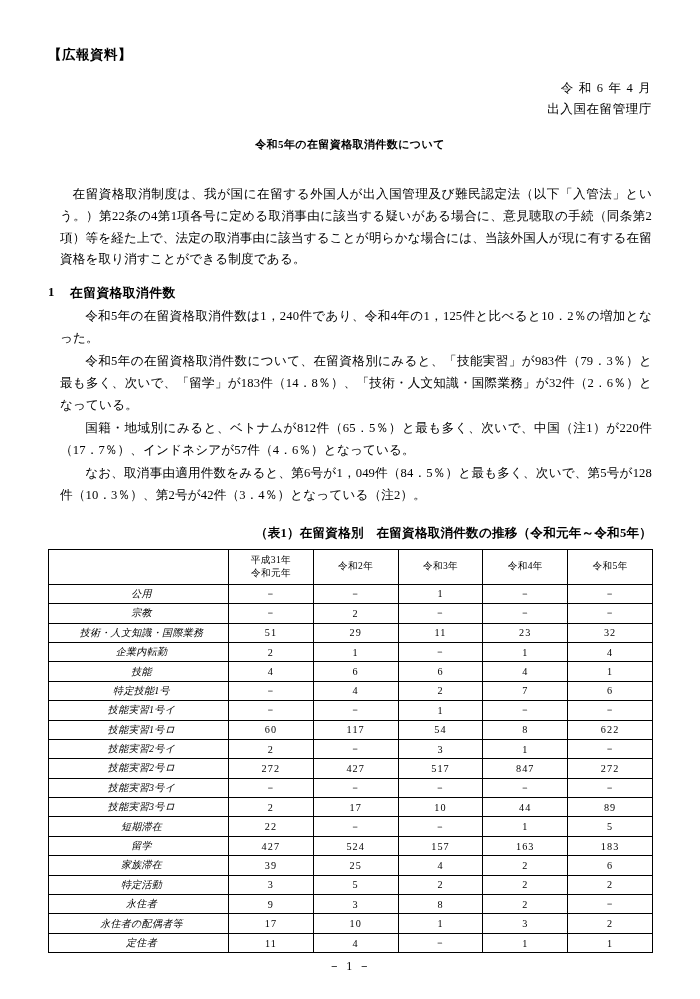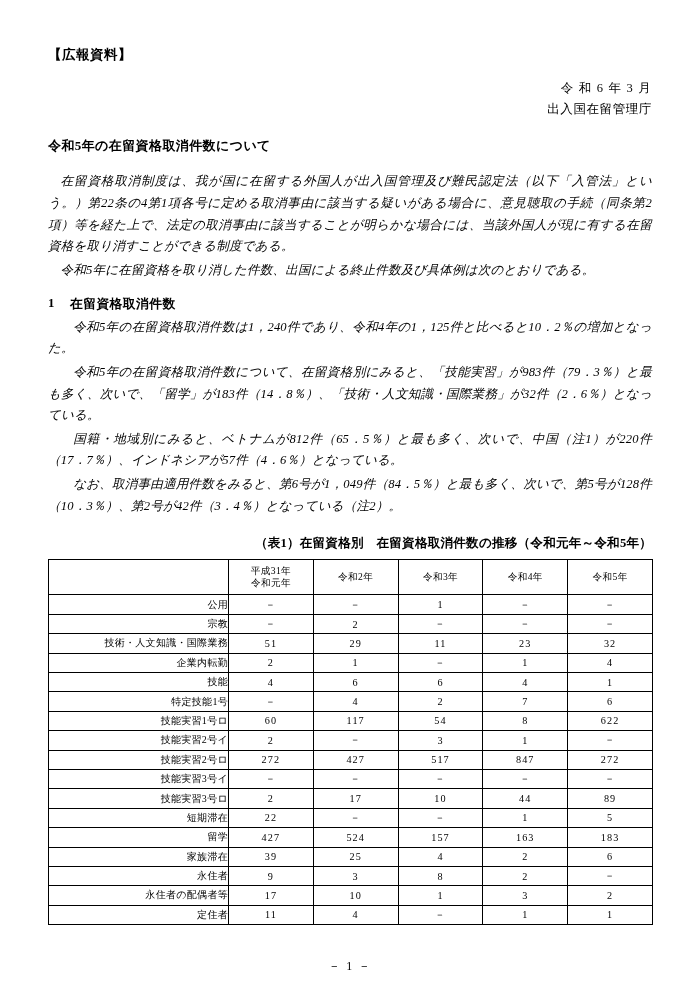--- a/index.html
+++ b/index.html
@@ -34,35 +34,34 @@
     line-height: 1.65;
     margin-bottom: 18px;
   }
   .date-line {
     letter-spacing: 1.2px;
   }
   .issuer-line {
     letter-spacing: 0.6px;
   }
   .doc-title {
-    text-align: left;
-    font-size: 13px;
+    text-align: center;
+    font-size: 11px;
     font-weight: bold;
     letter-spacing: 0.4px;
-    margin: 6px 0 16px 0;
+    margin: 6px 0 32px 0;
   }
   p.para {
     font-size: 12.6px;
     line-height: 1.72;
-    margin: 0 0 2px 0;
+    margin: 0 0 2px 12px;
     text-align: justify;
     text-justify: inter-ideograph;
     text-indent: 1em;
     letter-spacing: 0.15px;
-    font-style: italic;
   }
   .section-head {
     display: flex;
     font-size: 12.8px;
     font-weight: bold;
     margin: 14px 0 4px 0;
     letter-spacing: 0.4px;
   }
   .section-num {
     width: 22px;
@@ -103,24 +102,25 @@
   table.data col.cn { width: 84.8px; }
   table.data thead th {
     text-align: center;
     vertical-align: middle;
     font-size: 9.6px;
     line-height: 1.35;
     height: 34px;
     letter-spacing: 0.4px;
   }
   table.data td.rowhead {
-    text-align: right;
+    text-align: center;
     padding-left: 6px;
     letter-spacing: 0.3px;
     font-size: 10px;
+    font-style: italic;
   }
   table.data td.num {
     text-align: center;
     letter-spacing: 1.1px;
   }
   .page-number {
     position: absolute;
     bottom: 24px;
     left: 0;
     width: 700px;
@@ -130,28 +130,27 @@
   }
 </style>
 </head>
 <body>
 
 <div class="page">
 
   <div class="doc-tag">【広報資料】</div>
 
   <div class="date-block">
-    <div class="date-line">令 和 6 年 3 月</div>
+    <div class="date-line">令 和 6 年 4 月</div>
     <div class="issuer-line">出入国在留管理庁</div>
   </div>
 
   <div class="doc-title">令和5年の在留資格取消件数について</div>
 
   <p class="para">在留資格取消制度は、我が国に在留する外国人が出入国管理及び難民認定法（以下「入管法」という。）第22条の4第1項各号に定める取消事由に該当する疑いがある場合に、意見聴取の手続（同条第2項）等を経た上で、法定の取消事由に該当することが明らかな場合には、当該外国人が現に有する在留資格を取り消すことができる制度である。</p>
-  <p class="para">令和5年に在留資格を取り消した件数、出国による終止件数及び具体例は次のとおりである。</p>
 
   <div class="section-head">
     <span class="section-num">1</span>
     <span class="section-title">在留資格取消件数</span>
   </div>
 
   <div class="body-block">
     <p class="para para-indent2">令和5年の在留資格取消件数は1，240件であり、令和4年の1，125件と比べると10．2％の増加となった。</p>
     <p class="para para-indent2">令和5年の在留資格取消件数について、在留資格別にみると、「技能実習」が983件（79．3％）と最も多く、次いで、「留学」が183件（14．8％）、「技術・人文知識・国際業務」が32件（2．6％）となっている。</p>
     <p class="para para-indent2">国籍・地域別にみると、ベトナムが812件（65．5％）と最も多く、次いで、中国（注1）が220件（17．7％）、インドネシアが57件（4．6％）となっている。</p>
@@ -222,20 +221,28 @@
       </tr>
       <tr>
         <td class="rowhead">特定技能1号</td>
         <td class="num">－</td>
         <td class="num">4</td>
         <td class="num">2</td>
         <td class="num">7</td>
         <td class="num">6</td>
       </tr>
       <tr>
+        <td class="rowhead">技能実習1号イ</td>
+        <td class="num">－</td>
+        <td class="num">－</td>
+        <td class="num">1</td>
+        <td class="num">－</td>
+        <td class="num">－</td>
+      </tr>
+      <tr>
         <td class="rowhead">技能実習1号ロ</td>
         <td class="num">60</td>
         <td class="num">117</td>
         <td class="num">54</td>
         <td class="num">8</td>
         <td class="num">622</td>
       </tr>
       <tr>
         <td class="rowhead">技能実習2号イ</td>
         <td class="num">2</td>
@@ -286,20 +293,28 @@
       </tr>
       <tr>
         <td class="rowhead">家族滞在</td>
         <td class="num">39</td>
         <td class="num">25</td>
         <td class="num">4</td>
         <td class="num">2</td>
         <td class="num">6</td>
       </tr>
       <tr>
+        <td class="rowhead">特定活動</td>
+        <td class="num">3</td>
+        <td class="num">5</td>
+        <td class="num">2</td>
+        <td class="num">2</td>
+        <td class="num">2</td>
+      </tr>
+      <tr>
         <td class="rowhead">永住者</td>
         <td class="num">9</td>
         <td class="num">3</td>
         <td class="num">8</td>
         <td class="num">2</td>
         <td class="num">－</td>
       </tr>
       <tr>
         <td class="rowhead">永住者の配偶者等</td>
         <td class="num">17</td>

